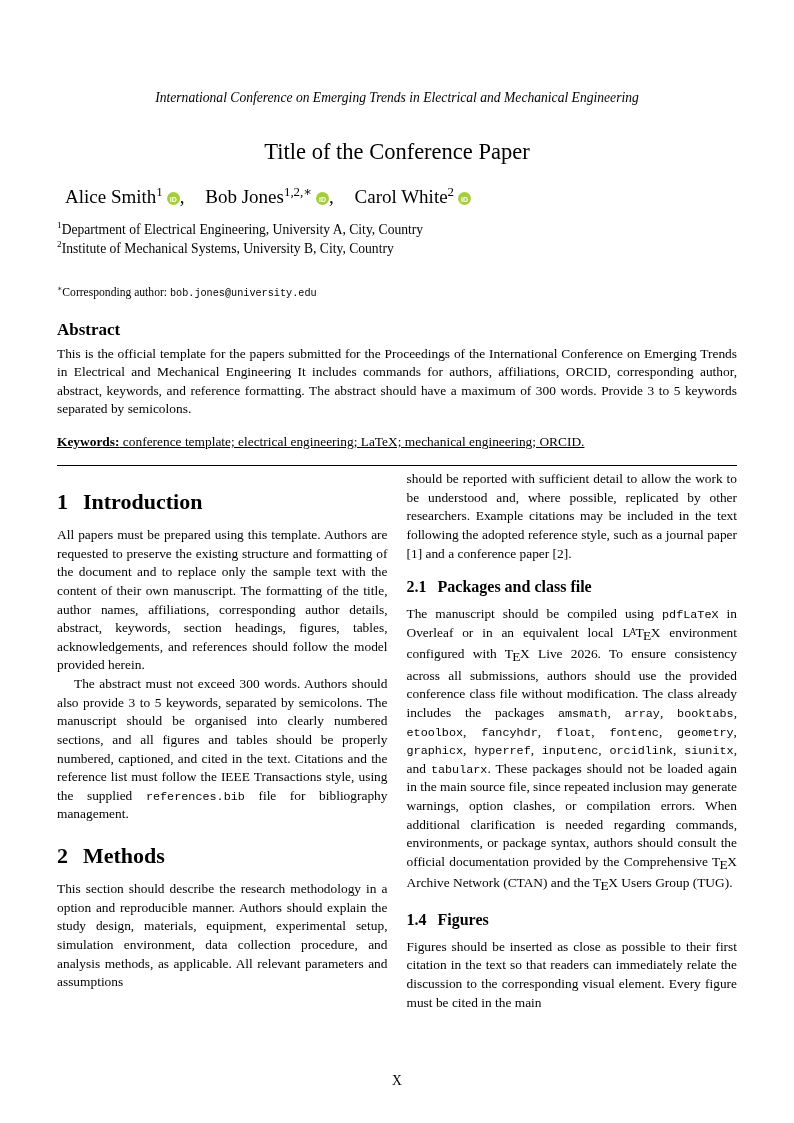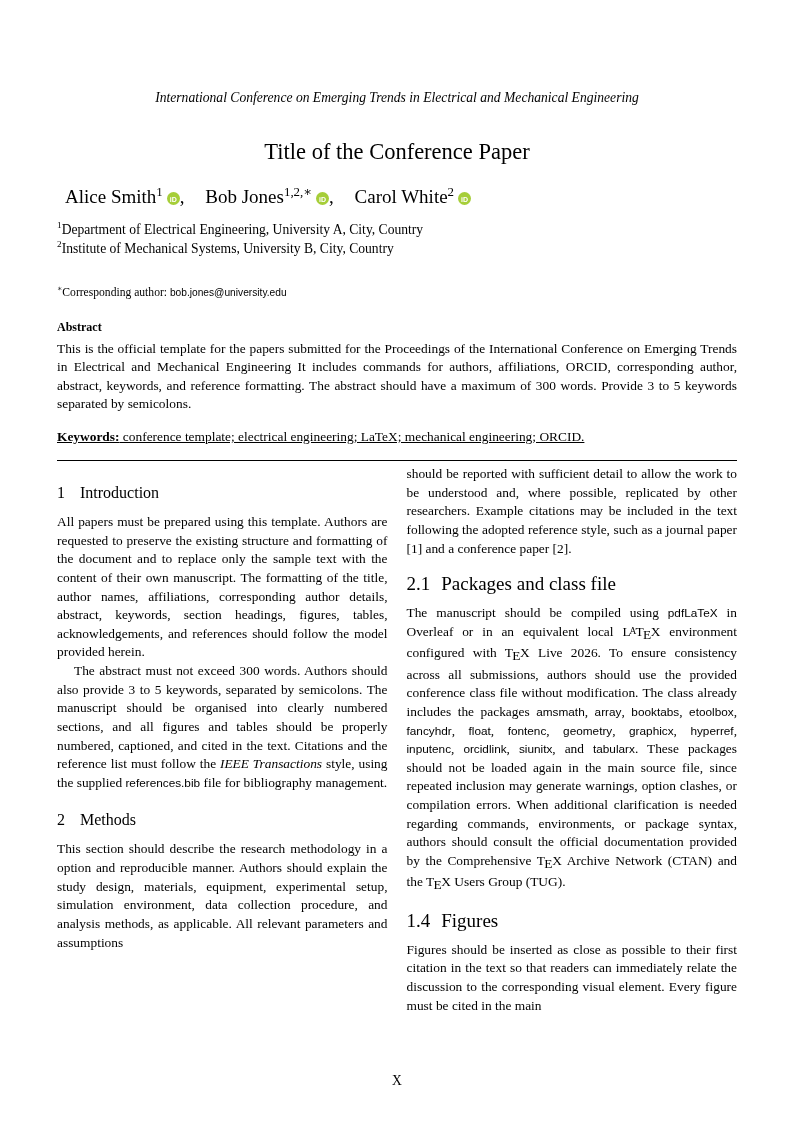--- a/index.html
+++ b/index.html
@@ -58,60 +58,60 @@
     font-size: 13.6px;
     line-height: 1.38;
   }
   .corresponding {
     margin-top: 27px;
     font-size: 11.6px;
   }
   .abs-head {
     margin-top: 21px;
     font-weight: bold;
-    font-size: 12px;
+    font-size: 17px;
   }
   .abs-text { margin: 5px 0 0 0; }
   .keywords { margin: 15px 0 0 0; text-decoration: underline; }
   hr.rule {
     border: none;
     border-top: 1px solid #000;
     margin: 15px 0 0 0;
   }
   .columns {
     display: flex;
     gap: 19px;
     margin-top: 4px;
   }
   .col { flex: 1 1 0; min-width: 0; }
   .sec {
-    font-size: 16px;
-    font-weight: normal;
+    font-size: 22px;
+    font-weight: bold;
     margin: 19px 0 11px 0;
   }
   .sec .num { margin-right: 15px; }
   .subsec {
-    font-size: 19px;
-    font-weight: normal;
+    font-size: 16px;
+    font-weight: bold;
     margin: 15px 0 9px 0;
   }
   .subsec .num { margin-right: 11px; }
   p { margin: 0; }
   .just {
     text-align: justify;
     line-height: 1.39;
     hyphens: auto;
     -webkit-hyphens: auto;
   }
   .indent { text-indent: 17px; }
   .mono {
-    font-family: Liberation Sans, sans-serif;
+    font-family: Liberation Mono, monospace;
     font-size: 0.88em;
   }
-  .it { font-style: italic; }
+  .it { }
   .texA {
     font-size: 70%;
     vertical-align: 0.24em;
     margin-left: -0.12em;
     margin-right: -0.08em;
   }
   .texE {
     vertical-align: -0.21em;
     margin-left: -0.05em;
     margin-right: -0.03em;

